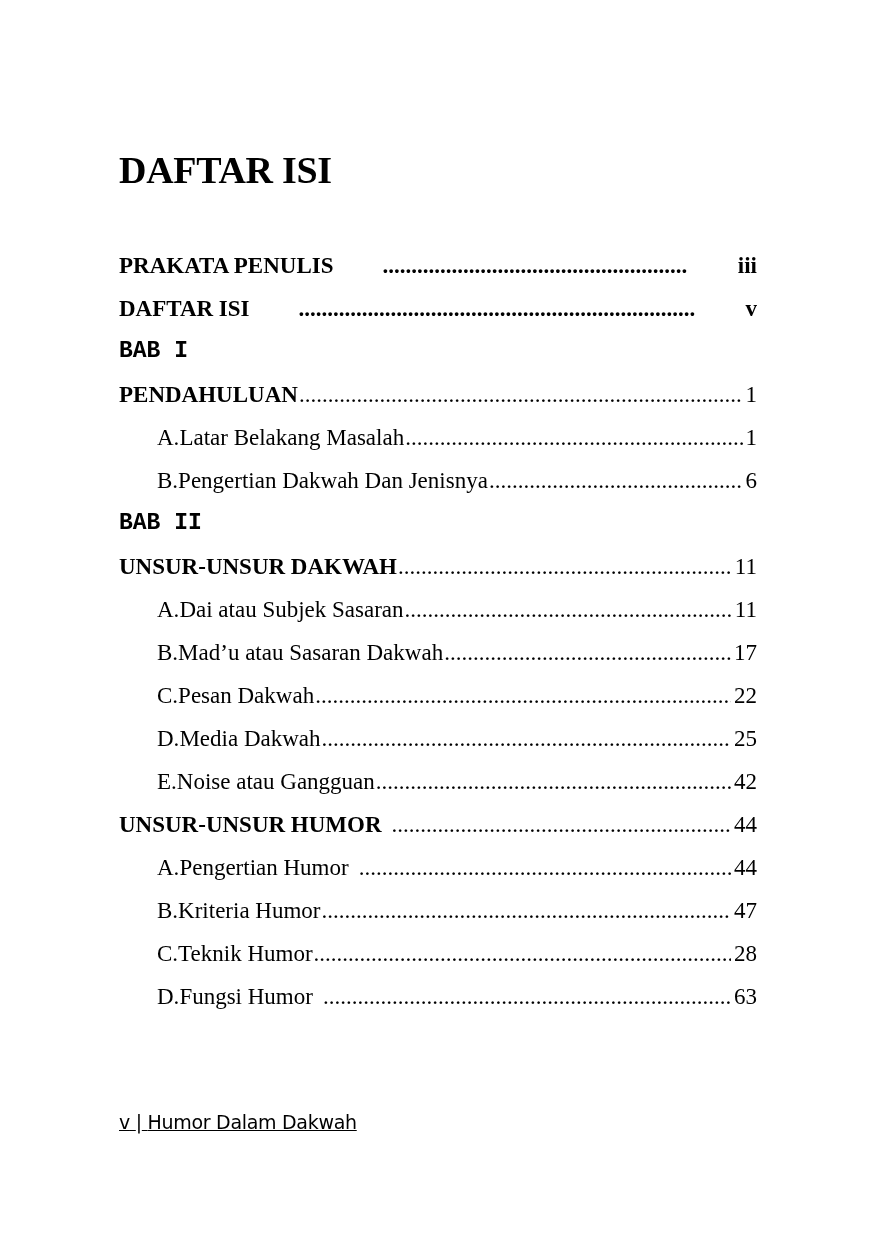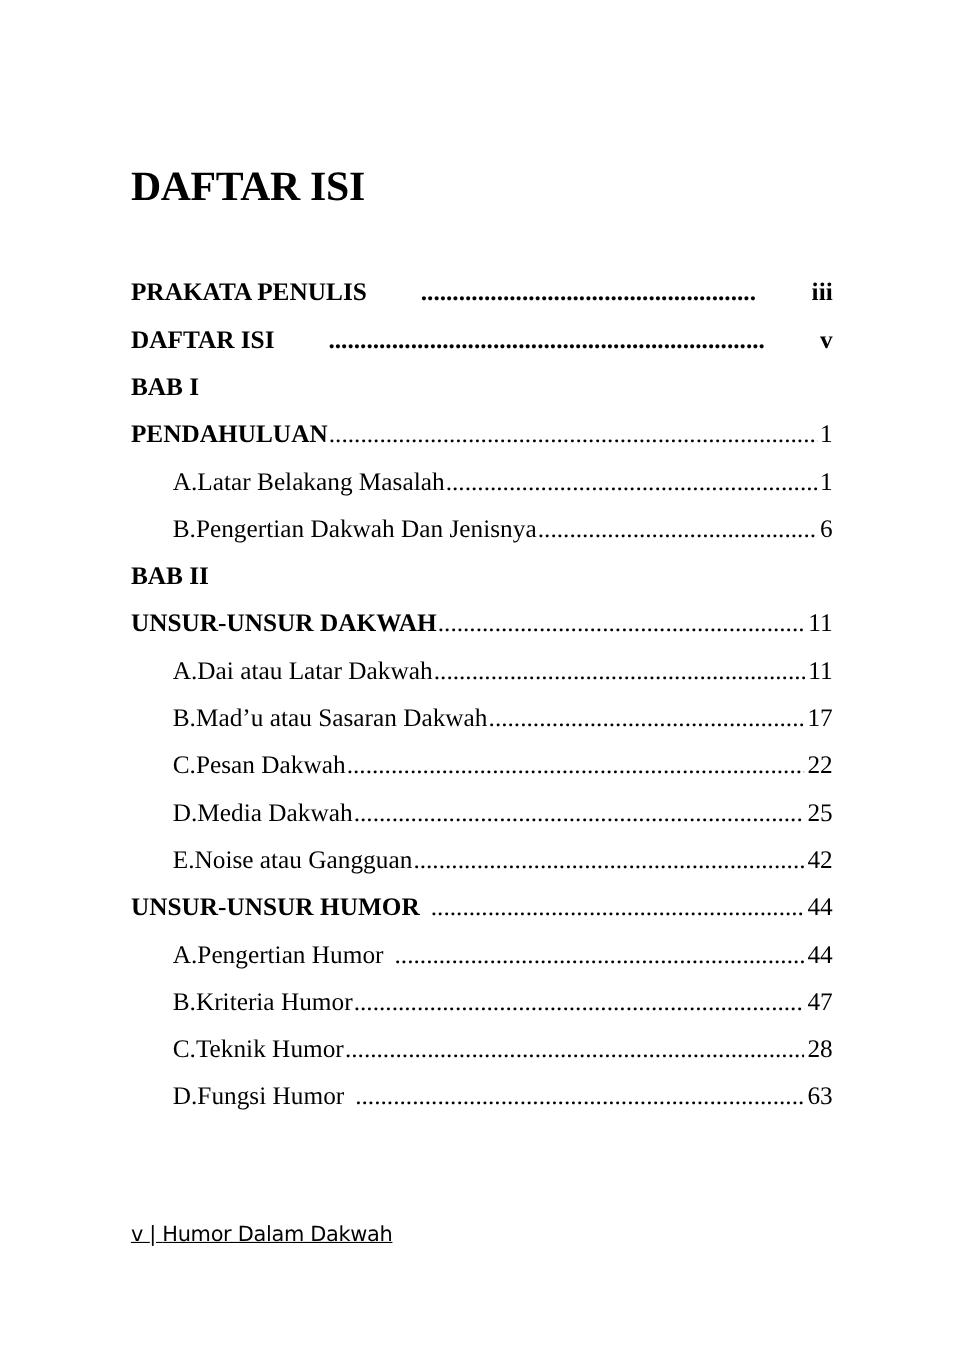--- a/index.html
+++ b/index.html
@@ -34,21 +34,21 @@
     }
     .toc-row {
       display: flex;
       align-items: baseline;
       height: 43px;
       line-height: 43px;
       font-size: 23px;
       white-space: nowrap;
     }
     .toc-row.bold-all { font-weight: bold; gap: 48px; }
-    .toc-row.chapter-label { font-weight: bold; }
+    .toc-row.chapter-label { font-weight: bold; font-family: Liberation Mono, monospace; }
     .toc-row.sub { padding-left: 38px; }
     .sub .letter {
       display: inline-block;
       width: 36px;
     }
     .toc-row .title-text.bold { font-weight: bold; }
     .leader {
       flex: 1 1 auto;
       overflow: hidden;
       position: relative;
@@ -119,21 +119,21 @@
   <div class="toc-row chapter-label">
     <span>BAB II</span>
   </div>
   <div class="toc-row">
     <span class="title-text bold">UNSUR-UNSUR DAKWAH</span>
     <span class="leader"></span>
     <span class="page-num">11</span>
   </div>
   <div class="toc-row sub">
     <span class="letter">A.</span>
-    <span class="title-text">Dai atau Latar Dakwah</span>
+    <span class="title-text">Dai atau Subjek Sasaran</span>
     <span class="leader"></span>
     <span class="page-num">11</span>
   </div>
   <div class="toc-row sub">
     <span class="letter">B.</span>
     <span class="title-text">Mad’u atau Sasaran Dakwah</span>
     <span class="leader"></span>
     <span class="page-num">17</span>
   </div>
   <div class="toc-row sub">

